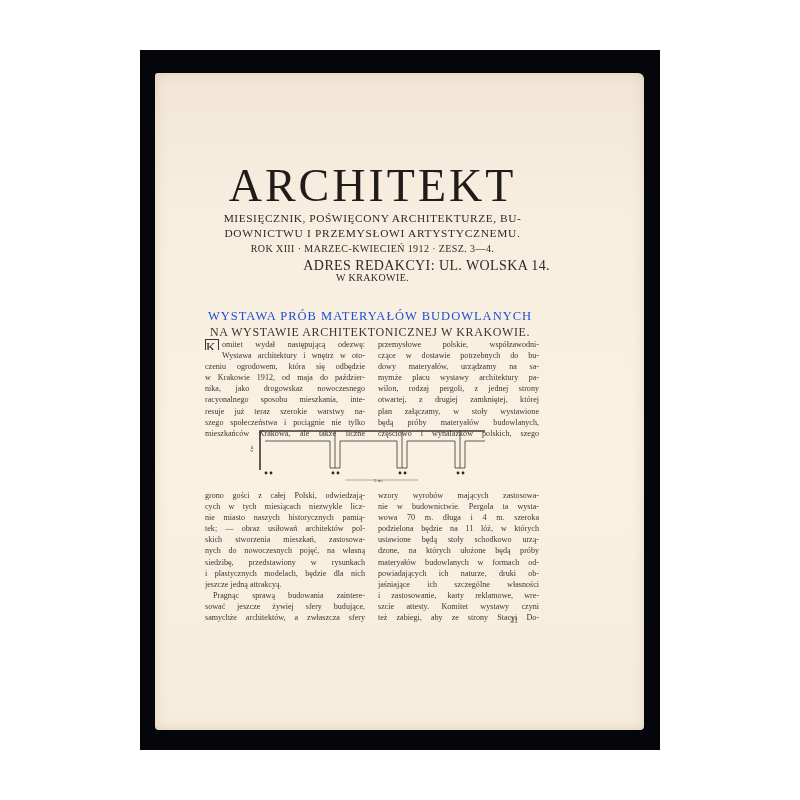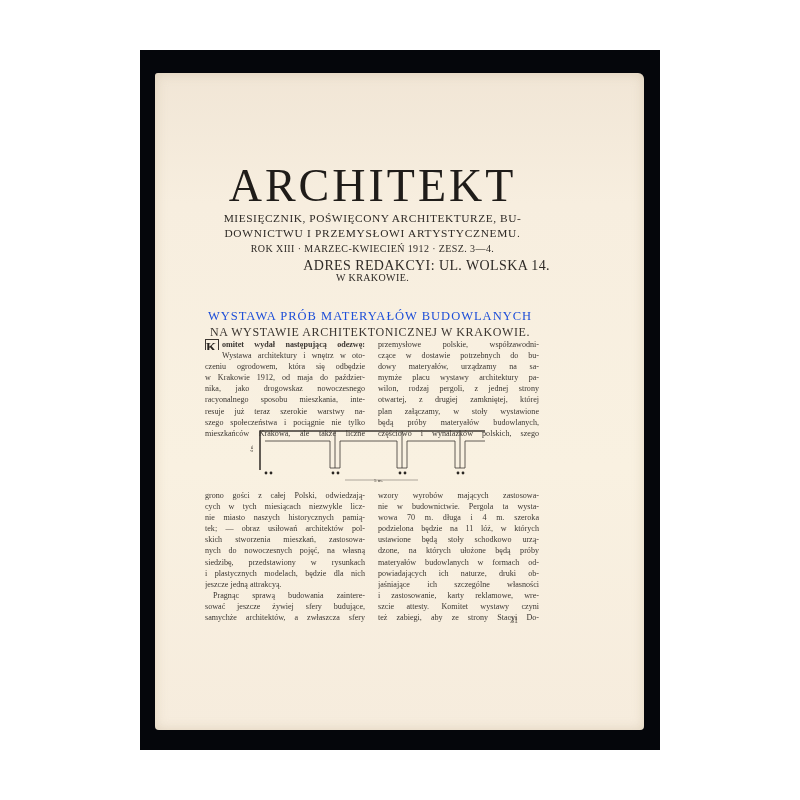--- a/index.html
+++ b/index.html
@@ -26,21 +26,21 @@
          text-align:justify; }
   .col .ln { display:block; white-space:nowrap; text-align-last:justify; text-align:justify; height:11.1px; overflow:hidden; }
   .col .ln.last { text-align-last:left; }
   .col .ln.indent { padding-left:8px; }
   .col1 { left:205px; top:339px; width:160px; }
   .col2 { left:378px; top:339px; width:161px; }
   .col3 { left:205px; top:490px; width:160px; }
   .col4 { left:378px; top:490px; width:161px; }
   .dropcap { display:inline-block; border:1px solid #3b3631; font-size:13px; line-height:13px; width:12px; height:14px;
              text-align:center; margin-right:3px; vertical-align:top; color:#2a2622; }
-  .col1 .ln.cap { padding-left:0;font-weight:bold; }
+  .col1 .ln.cap { padding-left:0; }
   .col1 .ln.after-cap { padding-left:17px; }
   .diagram { position:absolute; left:250px; top:428px; width:245px; height:57px; }
   .pagenum { position:absolute; left:510px; top:616px; font-family:"Liberation Serif", serif; font-size:8px; color:#4a443d; }
 </style>
 </head>
 <body>
 
 <div class="backdrop"></div>
 <div class="page"></div>
 

